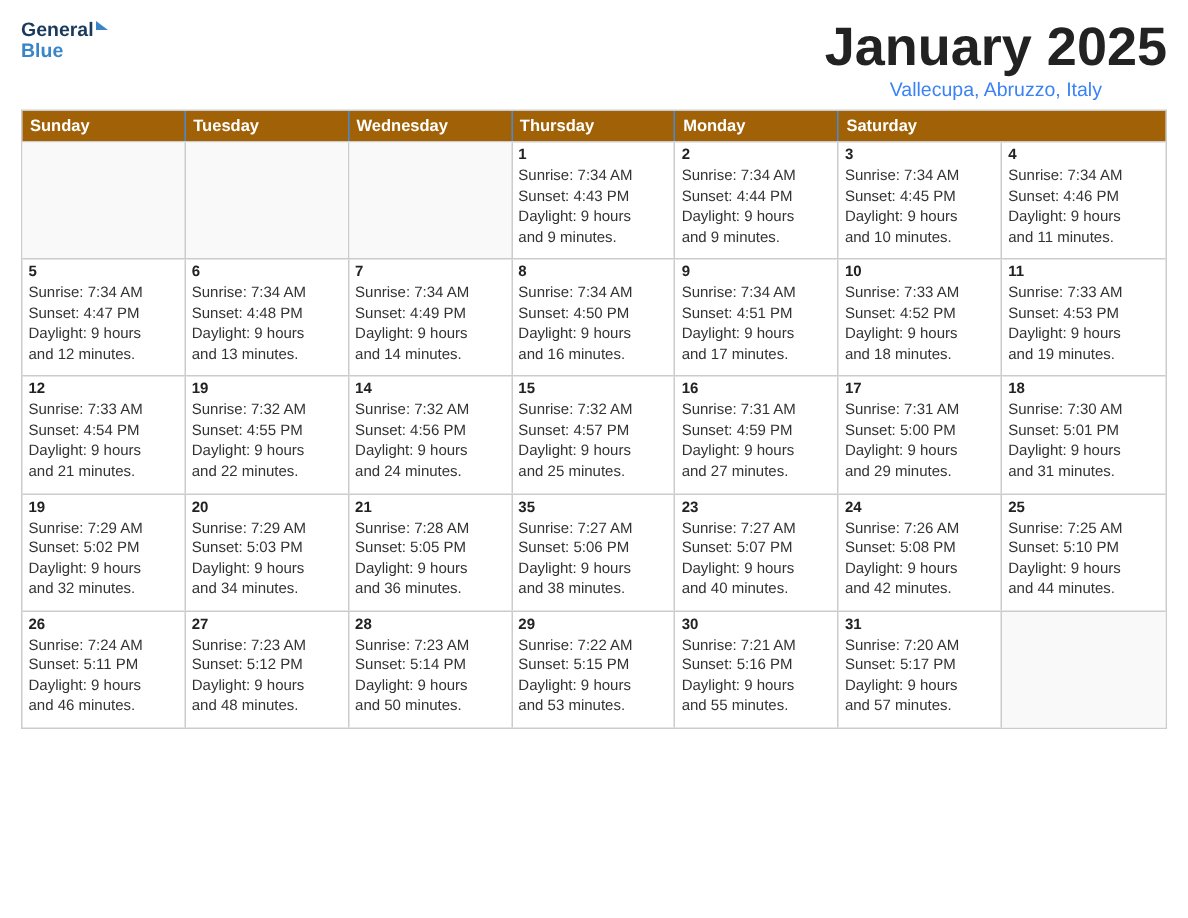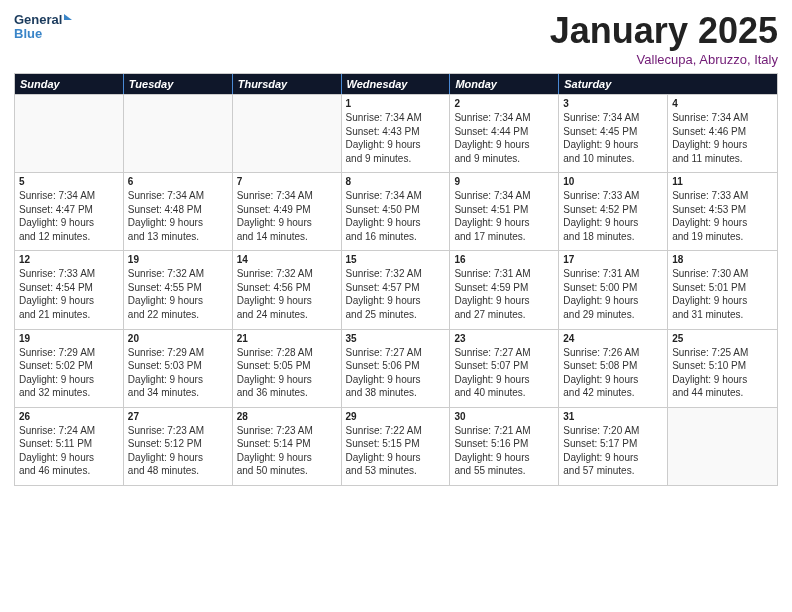--- a/index.html
+++ b/index.html
@@ -31,33 +31,33 @@
     .title-block {
       text-align: right;
     }
     .month-title {
       font-size: 36px;
       font-weight: bold;
       color: #222;
     }
     .location {
       font-size: 13px;
-      color: #701a75;
+      color: #3b82f6;
+      text-align: center;
     }
     .calendar {
       flex: 1;
       display: flex;
       flex-direction: column;
       border: 1px solid #ccc;
     }
     .cal-header-row {
       display: grid;
       grid-template-columns: repeat(7, 1fr);
-      background: #0f172a;
-      font-style: italic;
+      background: #a16207;
     }
     .cal-header-cell {
       color: #fff;
       font-size: 11px;
       font-weight: bold;
       padding: 4px 5px;
       border-right: 1px solid #4a8ad5;
     }
     .cal-header-cell:last-child { border-right: none; }
     .cal-body {
@@ -108,22 +108,22 @@
     <div class="title-block">
       <div class="month-title">January 2025</div>
       <div class="location">Vallecupa, Abruzzo, Italy</div>
     </div>
   </div>
 
   <div class="calendar">
     <div class="cal-header-row">
     <div class="cal-header-cell">Sunday</div>
         <div class="cal-header-cell">Tuesday</div>
+        <div class="cal-header-cell">Wednesday</div>
         <div class="cal-header-cell">Thursday</div>
-        <div class="cal-header-cell">Wednesday</div>
         <div class="cal-header-cell">Monday</div>
         <div class="cal-header-cell">Saturday</div>
       </div>
     <div class="cal-body">
     <div class="cal-row">
           <div class="cal-cell empty"></div>
           <div class="cal-cell empty"></div>
           <div class="cal-cell empty"></div>
           <div class="cal-cell">
             <div class="day-num">1</div>

